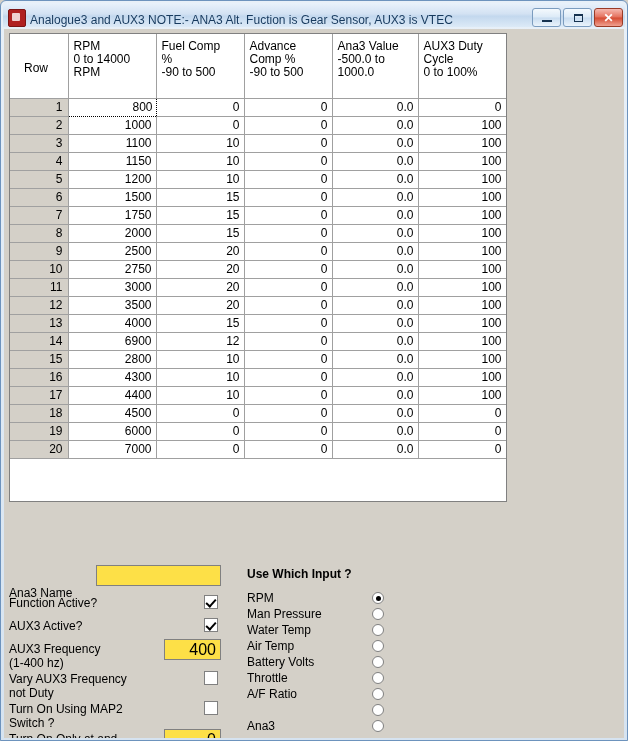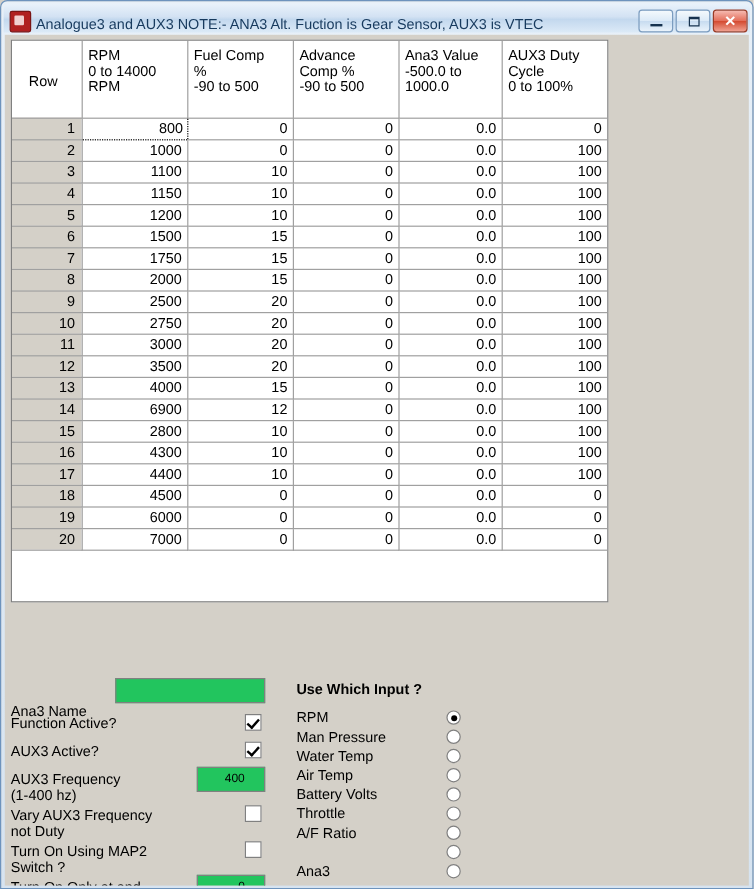--- a/index.html
+++ b/index.html
@@ -187,25 +187,25 @@
   .lbl {
     position: absolute;
     font-size: 12px;
     color: #000;
     line-height: 14px;
   }
   input.txt {
     position: absolute;
     box-sizing: border-box;
     border: 1px solid #808080;
-    background: #22c55e;
+    background: #fde047;
     font-family: "Liberation Sans", sans-serif;
-    font-size: 10px;
+    font-size: 16px;
     height: 21px;
-    padding: 1px 16px;
+    padding: 1px 4px;
     text-align: right;
     color: #000;
   }
   input.txt.left { text-align: left; }
   .chk {
     position: absolute;
     width: 14px; height: 14px;
     border: 1px solid #808080;
     background: #fff;
     box-sizing: border-box;

